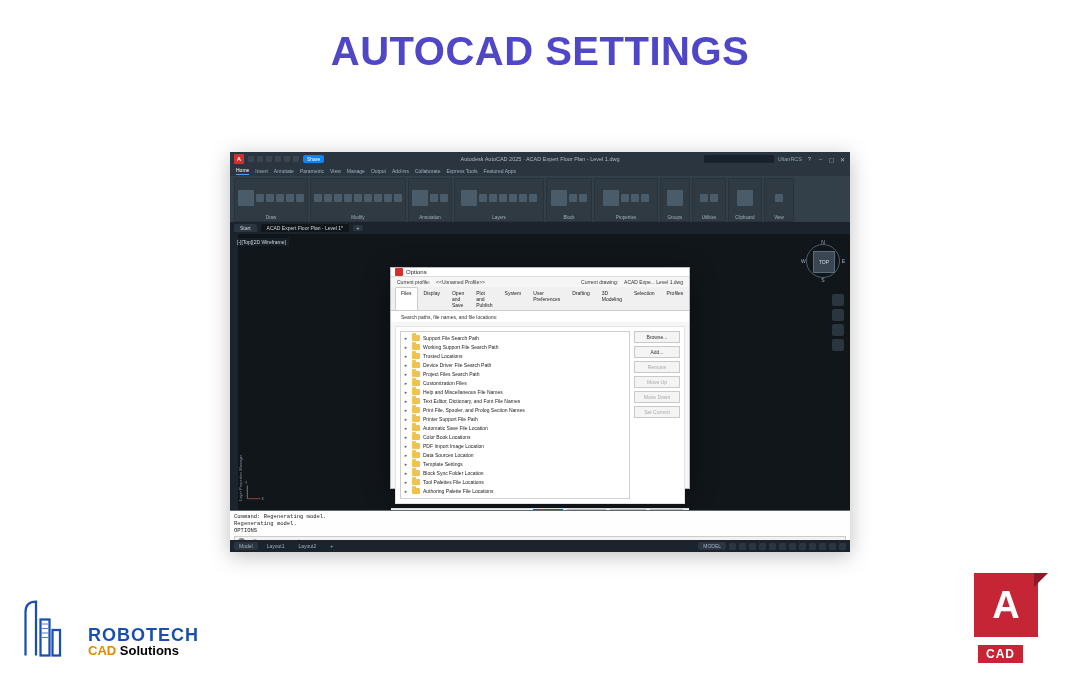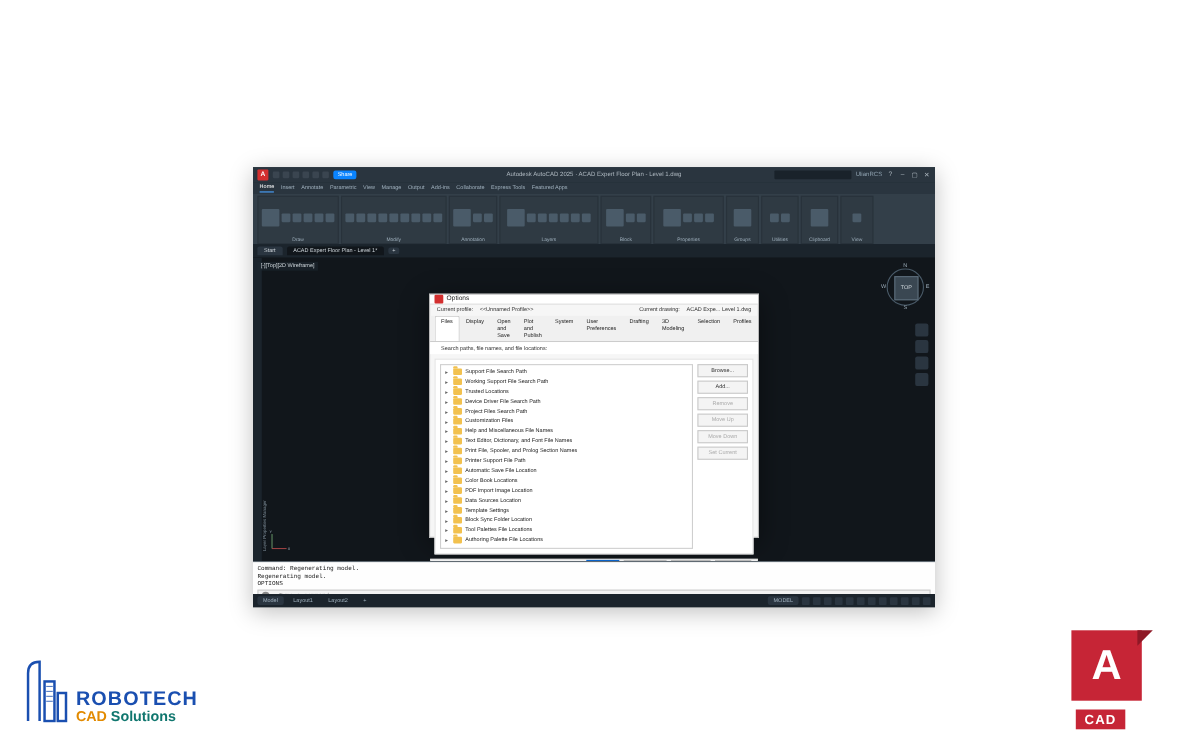--- a/index.html
+++ b/index.html
@@ -143,37 +143,38 @@
 
   .layout-tabs{height:12px;background:#1b242c;display:flex;align-items:center;justify-content:space-between;padding:0 4px;font-size:5px;color:#9fb0bd;}
   .layout-tabs .lt-left{display:flex;gap:4px;}
   .layout-tabs .lt-left span{padding:1px 5px;}
   .layout-tabs .lt-left span.active{background:#2a3540;border-radius:2px;}
   .layout-tabs .lt-right{display:flex;gap:3px;align-items:center;}
   .layout-tabs .lt-right i{width:7px;height:7px;background:#2a3540;border-radius:1px;display:block;}
   .layout-tabs .model-btn{background:#2a3540;padding:1px 5px;border-radius:2px;font-size:5px;}
 
   
-  .logo-left{position:absolute;left:18px;bottom:18px;display:flex;align-items:flex-end;gap:3px;}
+  .logo-left{position:absolute;left:18px;bottom:18px;display:flex;align-items:flex-end;gap:22px;}
   .logo-left svg{height:60px;width:48px;}
   .logo-left .txt{line-height:1;}
   .logo-left .l1{font-size:18px;font-weight:800;color:#1a4fb0;letter-spacing:1px;}
   .logo-left .l2{font-size:13px;font-weight:700;}
   .logo-left .l2 .c1{color:#e28a00;}
-  .logo-left .l2 .c2{color:#0f766e;}
+  .logo-left .l2 .c2{color:#000000;}
 
   .logo-right{position:absolute;right:28px;bottom:24px;width:78px;height:78px;}
   .logo-right .badge{position:relative;width:64px;height:64px;background:#c62536;display:flex;align-items:center;justify-content:center;font-size:38px;color:#fff;font-weight:700;}
   .logo-right .fold{position:absolute;right:-10px;top:0;width:0;height:0;border-top:14px solid #8e1826;border-right:14px solid transparent;}
   .logo-right .cad{position:absolute;left:4px;bottom:-12px;background:#c62536;color:#fff;font-size:12px;font-weight:700;padding:2px 8px;letter-spacing:1px;}
 </style>
 </head>
 <body>
 
 <div class="title">
+  <div>AUTOCAD SETTINGS</div>
 </div>
 
 <div class="acad-window">
 
   <div class="titlebar">
     <div class="a-badge">A</div>
     <div class="qat">
       <span></span>
       <span></span>
       <span></span>

